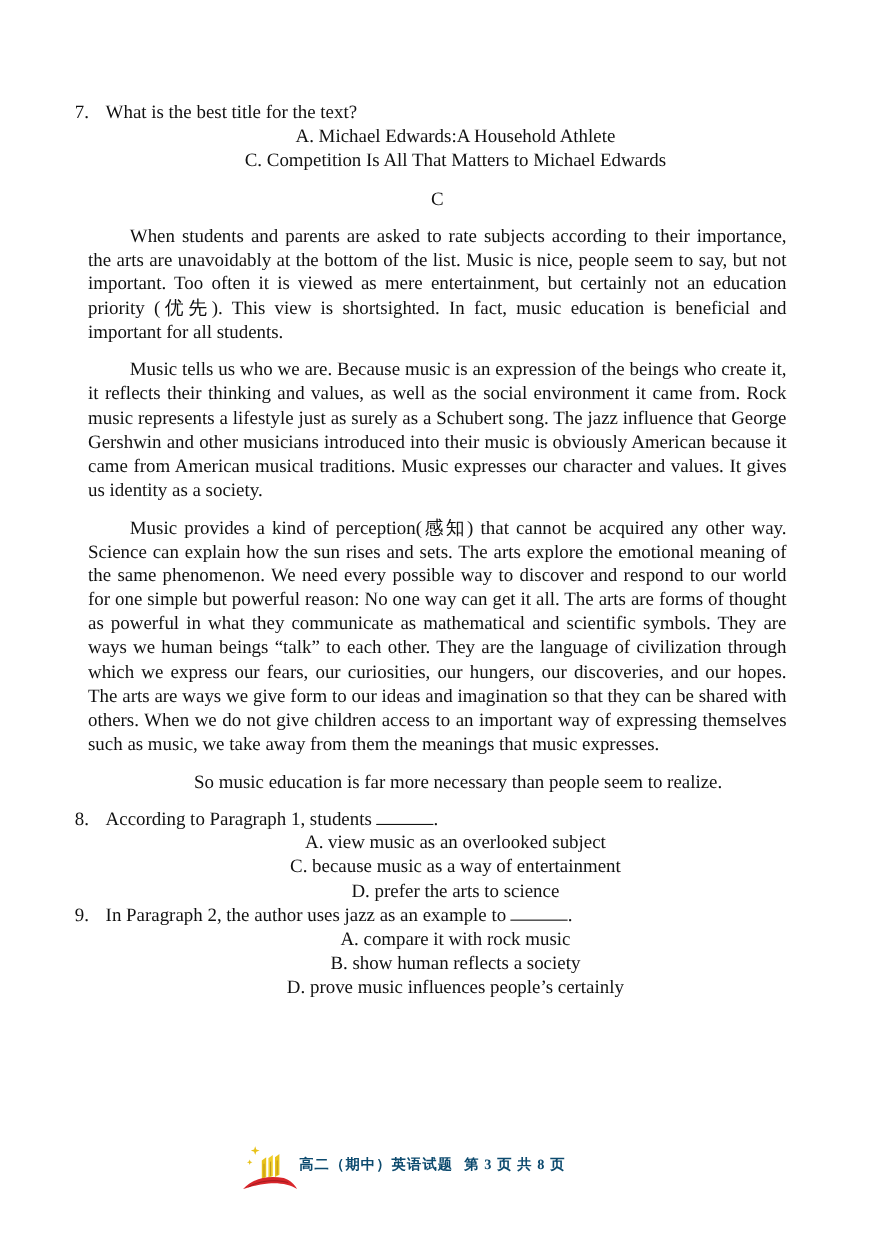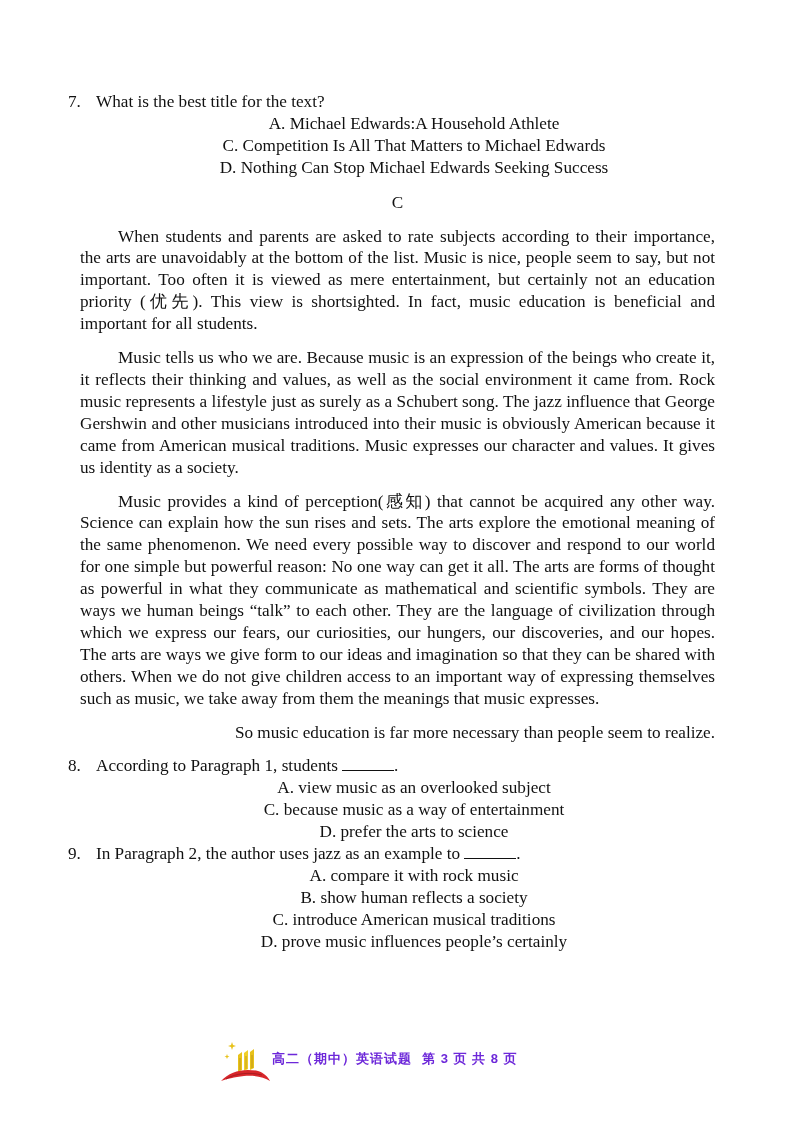--- a/index.html
+++ b/index.html
@@ -48,21 +48,21 @@
     .section-letter {
       text-align: center;
       margin-top: 13px;
     }
     .para {
       text-align: justify;
       text-indent: 38px;
       margin: 12px;
     }
     .para.last-line-only {
-      text-align: right;
+      text-align: center;
     }
     .blank {
       display: inline-block;
       width: 52px;
       border-bottom: 1px solid #111;
       height: 15px;
       vertical-align: baseline;
       margin-left: 4px;
     }
     .footer {
@@ -72,25 +72,25 @@
       height: 44px;
       display: flex;
       align-items: center;
     }
     .logo {
       width: 58px;
       height: 44px;
       position: relative;
     }
     .footer-text {
-      font-family: Liberation Sans, sans-serif;
+      font-family: Liberation Serif, serif;
       font-size: 13px;
       font-weight: bold;
       letter-spacing: 1px;
-      color: #6d28d9;
+      color: #0c4a6e;
       margin-left: -4px;
       margin-top: -6px;
       white-space: nowrap;
     }
     .footer-text .sp {
       display: inline-block;
       width: 10px;
     }
   </style>
 </head>
@@ -100,21 +100,20 @@
   <div class="content">
 
     <div>
       <div class="q-stem">
         <span class="q-num">7.</span>
         <span>What is the best title for the text?</span>
       </div>
       <div class="options">
         <div class="option">A. Michael Edwards:A Household Athlete</div>
         <div class="option">C. Competition Is All That Matters to Michael Edwards</div>
-        <div class="option">D. Nothing Can Stop Michael Edwards Seeking Success</div>
       </div>
     </div>
 
     <div class="section-letter">C</div>
     <div>
       <p class="para">When students and parents are asked to rate subjects according to their importance, the arts are unavoidably at the bottom of the list. Music is nice, people seem to say, but not important. Too often it is viewed as mere entertainment, but certainly not an education priority (优先). This view is shortsighted. In fact, music education is beneficial and important for all students.</p>
       <p class="para">Music tells us who we are. Because music is an expression of the beings who create it, it reflects their thinking and values, as well as the social environment it came from. Rock music represents a lifestyle just as surely as a Schubert song. The jazz influence that George Gershwin and other musicians introduced into their music is obviously American because it came from American musical traditions. Music expresses our character and values. It gives us identity as a society.</p>
       <p class="para">Music provides a kind of perception(感知) that cannot be acquired any other way. Science can explain how the sun rises and sets. The arts explore the emotional meaning of the same phenomenon. We need every possible way to discover and respond to our world for one simple but powerful reason: No one way can get it all. The arts are forms of thought as powerful in what they communicate as mathematical and scientific symbols. They are ways we human beings “talk” to each other. They are the language of civilization through which we express our fears, our curiosities, our hungers, our discoveries, and our hopes. The arts are ways we give form to our ideas and imagination so that they can be shared with others. When we do not give children access to an important way of expressing themselves such as music, we take away from them the meanings that music expresses.</p>
       <p class="para last-line-only">So music education is far more necessary than people seem to realize.</p>
     </div>
@@ -136,21 +135,20 @@
     <div>
       <div class="q-stem">
         <span class="q-num">9.</span>
         <span>In Paragraph 2, the author uses jazz as an example to</span>
         <span class="blank"></span>
         <span>.</span>
       </div>
       <div class="options">
         <div class="option">A. compare it with rock music</div>
         <div class="option">B. show human reflects a society</div>
-        <div class="option">C. introduce American musical traditions</div>
         <div class="option">D. prove music influences people’s certainly</div>
       </div>
     </div>
   </div>
 
   <div class="footer">
     <div class="logo">
       <svg width="58" height="44" viewBox="0 0 58 44">
 
         <path d="M14 2 L15 5 L18 6 L15 7 L14 10 L13 7 L10 6 L13 5 Z" fill="#e8c21a"></path>

